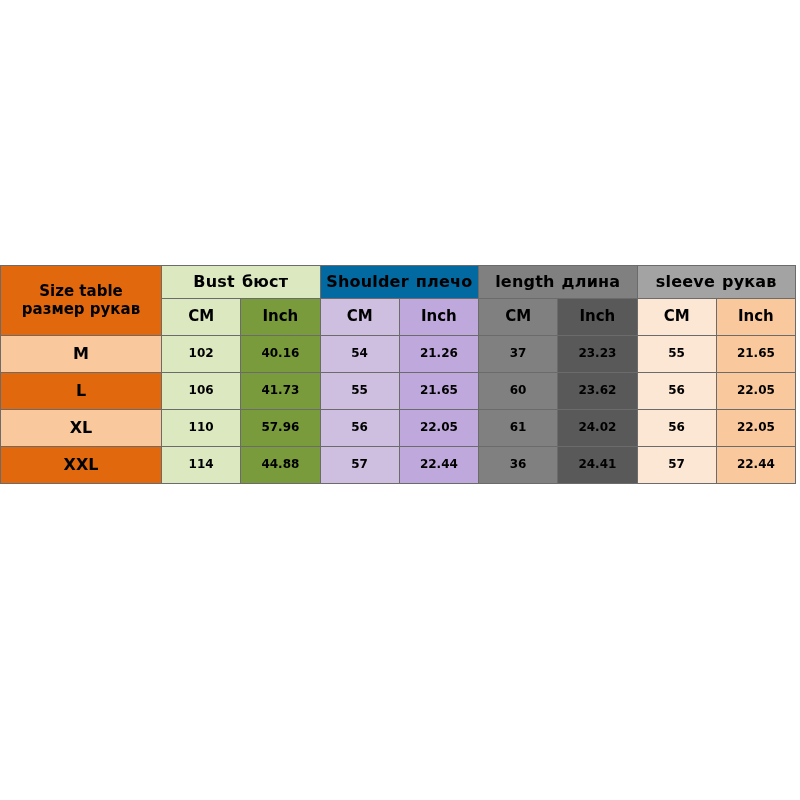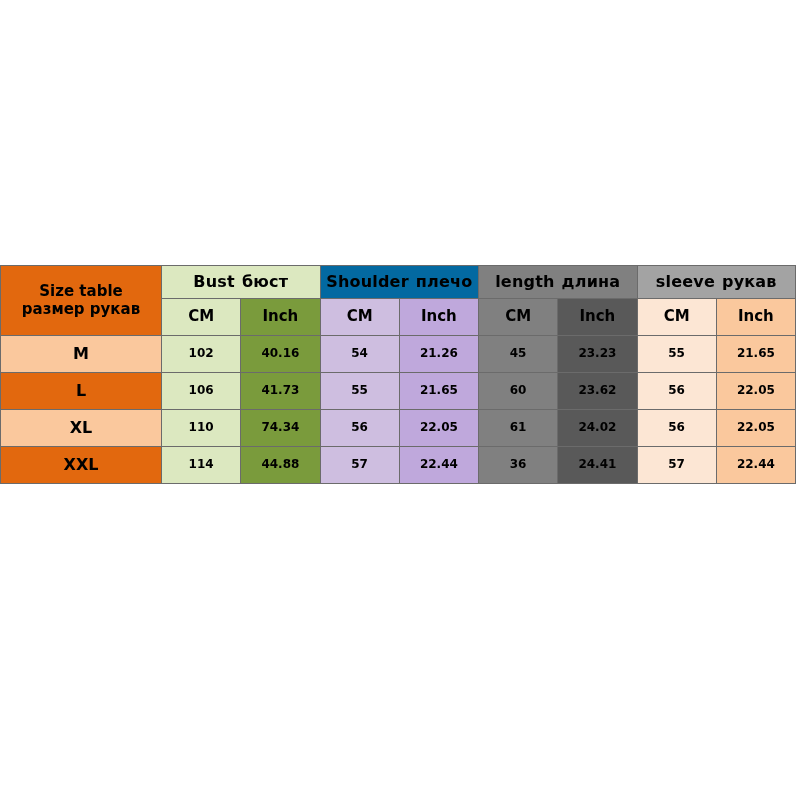--- a/index.html
+++ b/index.html
@@ -129,42 +129,42 @@
         <td class="col-cm   sub-head slv-cm">CM</td>
         <td class="col-inch sub-head slv-inch">Inch</td>
       </tr>
 
       <tr>
         <td class="col-size data-cell size-odd">M</td>
         <td class="data-cell bust-cm">102</td>
         <td class="data-cell bust-inch">40.16</td>
         <td class="data-cell sh-cm">54</td>
         <td class="data-cell sh-inch">21.26</td>
-        <td class="data-cell len-cm">45</td>
+        <td class="data-cell len-cm">37</td>
         <td class="data-cell len-inch">23.23</td>
         <td class="data-cell slv-cm">55</td>
         <td class="data-cell slv-inch">21.65</td>
       </tr>
 
       <tr>
         <td class="col-size data-cell size-even">L</td>
         <td class="data-cell bust-cm">106</td>
         <td class="data-cell bust-inch">41.73</td>
         <td class="data-cell sh-cm">55</td>
         <td class="data-cell sh-inch">21.65</td>
         <td class="data-cell len-cm">60</td>
         <td class="data-cell len-inch">23.62</td>
         <td class="data-cell slv-cm">56</td>
         <td class="data-cell slv-inch">22.05</td>
       </tr>
 
       <tr>
         <td class="col-size data-cell size-odd">XL</td>
         <td class="data-cell bust-cm">110</td>
-        <td class="data-cell bust-inch">74.34</td>
+        <td class="data-cell bust-inch">57.96</td>
         <td class="data-cell sh-cm">56</td>
         <td class="data-cell sh-inch">22.05</td>
         <td class="data-cell len-cm">61</td>
         <td class="data-cell len-inch">24.02</td>
         <td class="data-cell slv-cm">56</td>
         <td class="data-cell slv-inch">22.05</td>
       </tr>
 
       <tr>
         <td class="col-size data-cell size-even">XXL</td>

